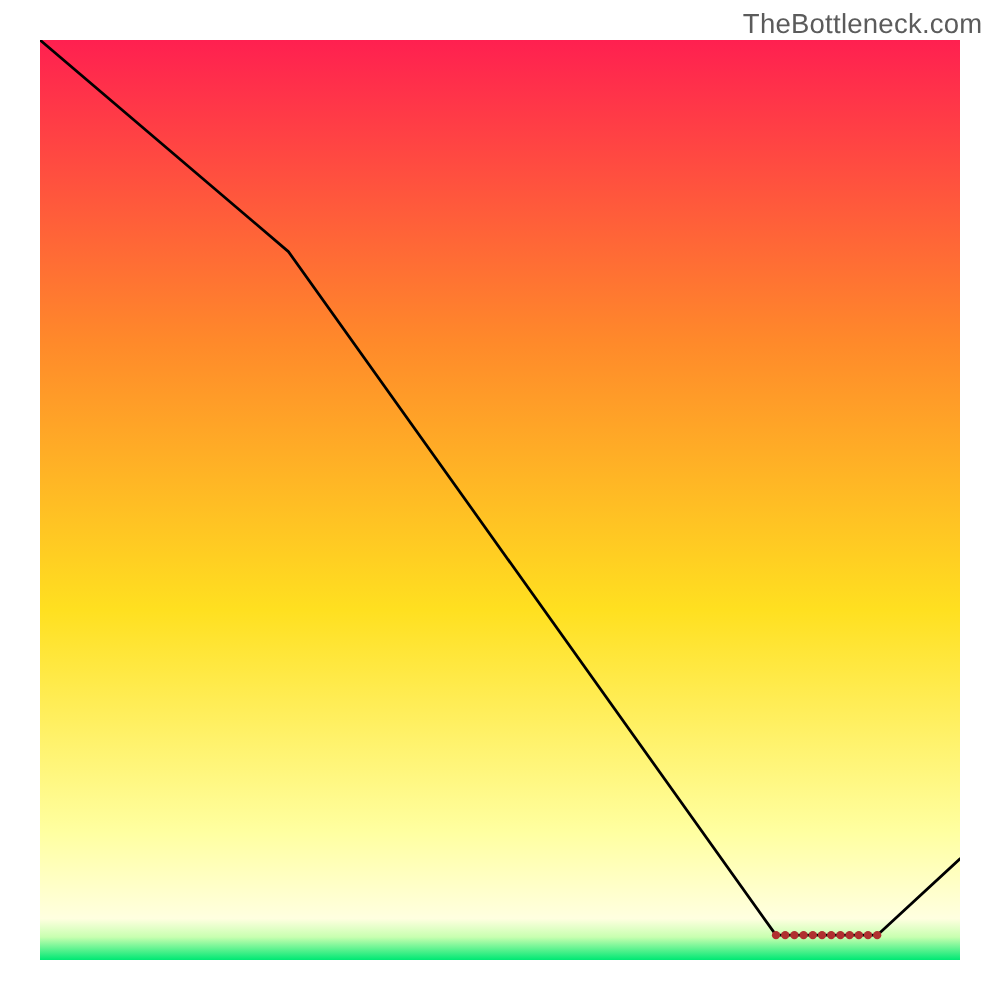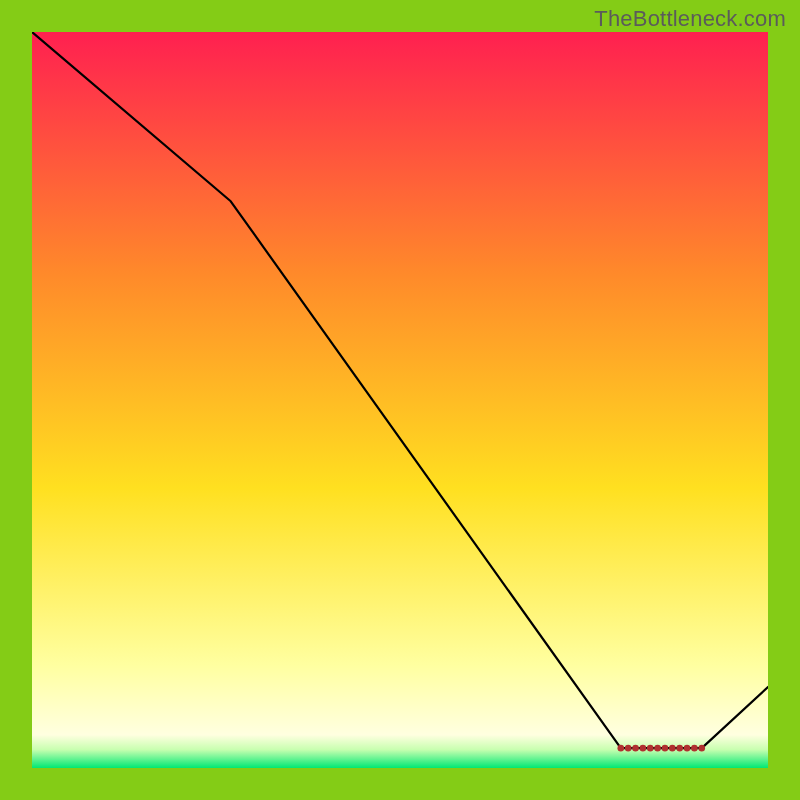--- a/index.html
+++ b/index.html
@@ -8,21 +8,21 @@
     width: 800px;
     height: 800px;
     background: #000;
     font-family: Arial, Helvetica, sans-serif;
     overflow: hidden;
   }
   .frame {
     position: relative;
     width: 800px;
     height: 800px;
-    background: #84cc16;
+    background: #ffffff;
   }
   .watermark {
     position: absolute;
     top: 6px;
     right: 14px;
     color: #5b5b5b;
     font-size: 22px;
     font-weight: 400;
     letter-spacing: 0.2px;
     font-family: Arial, Helvetica, sans-serif;

